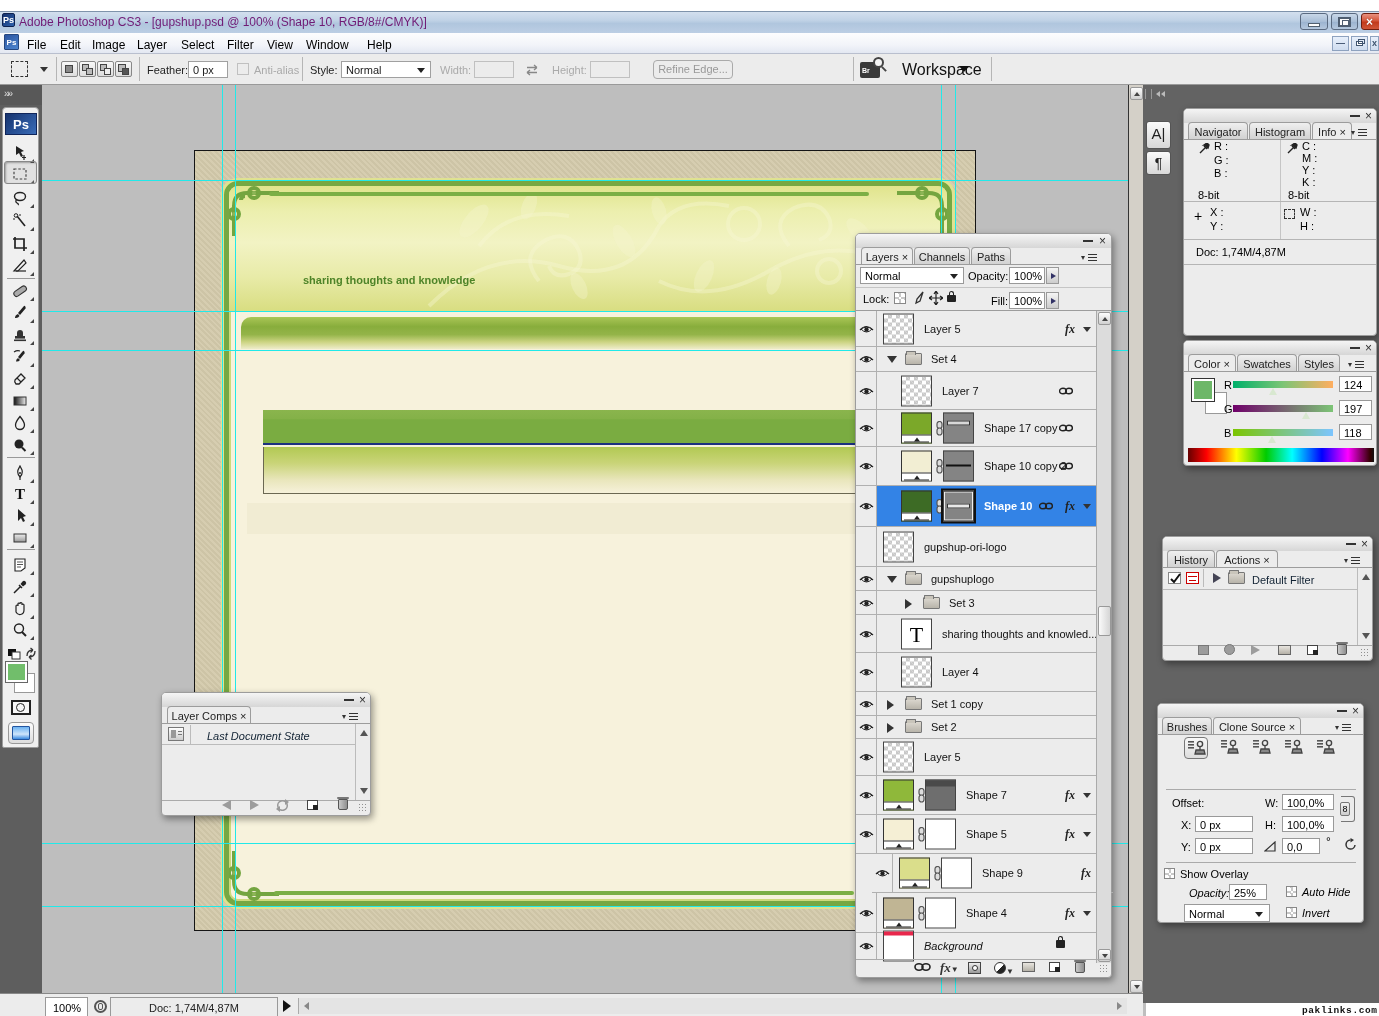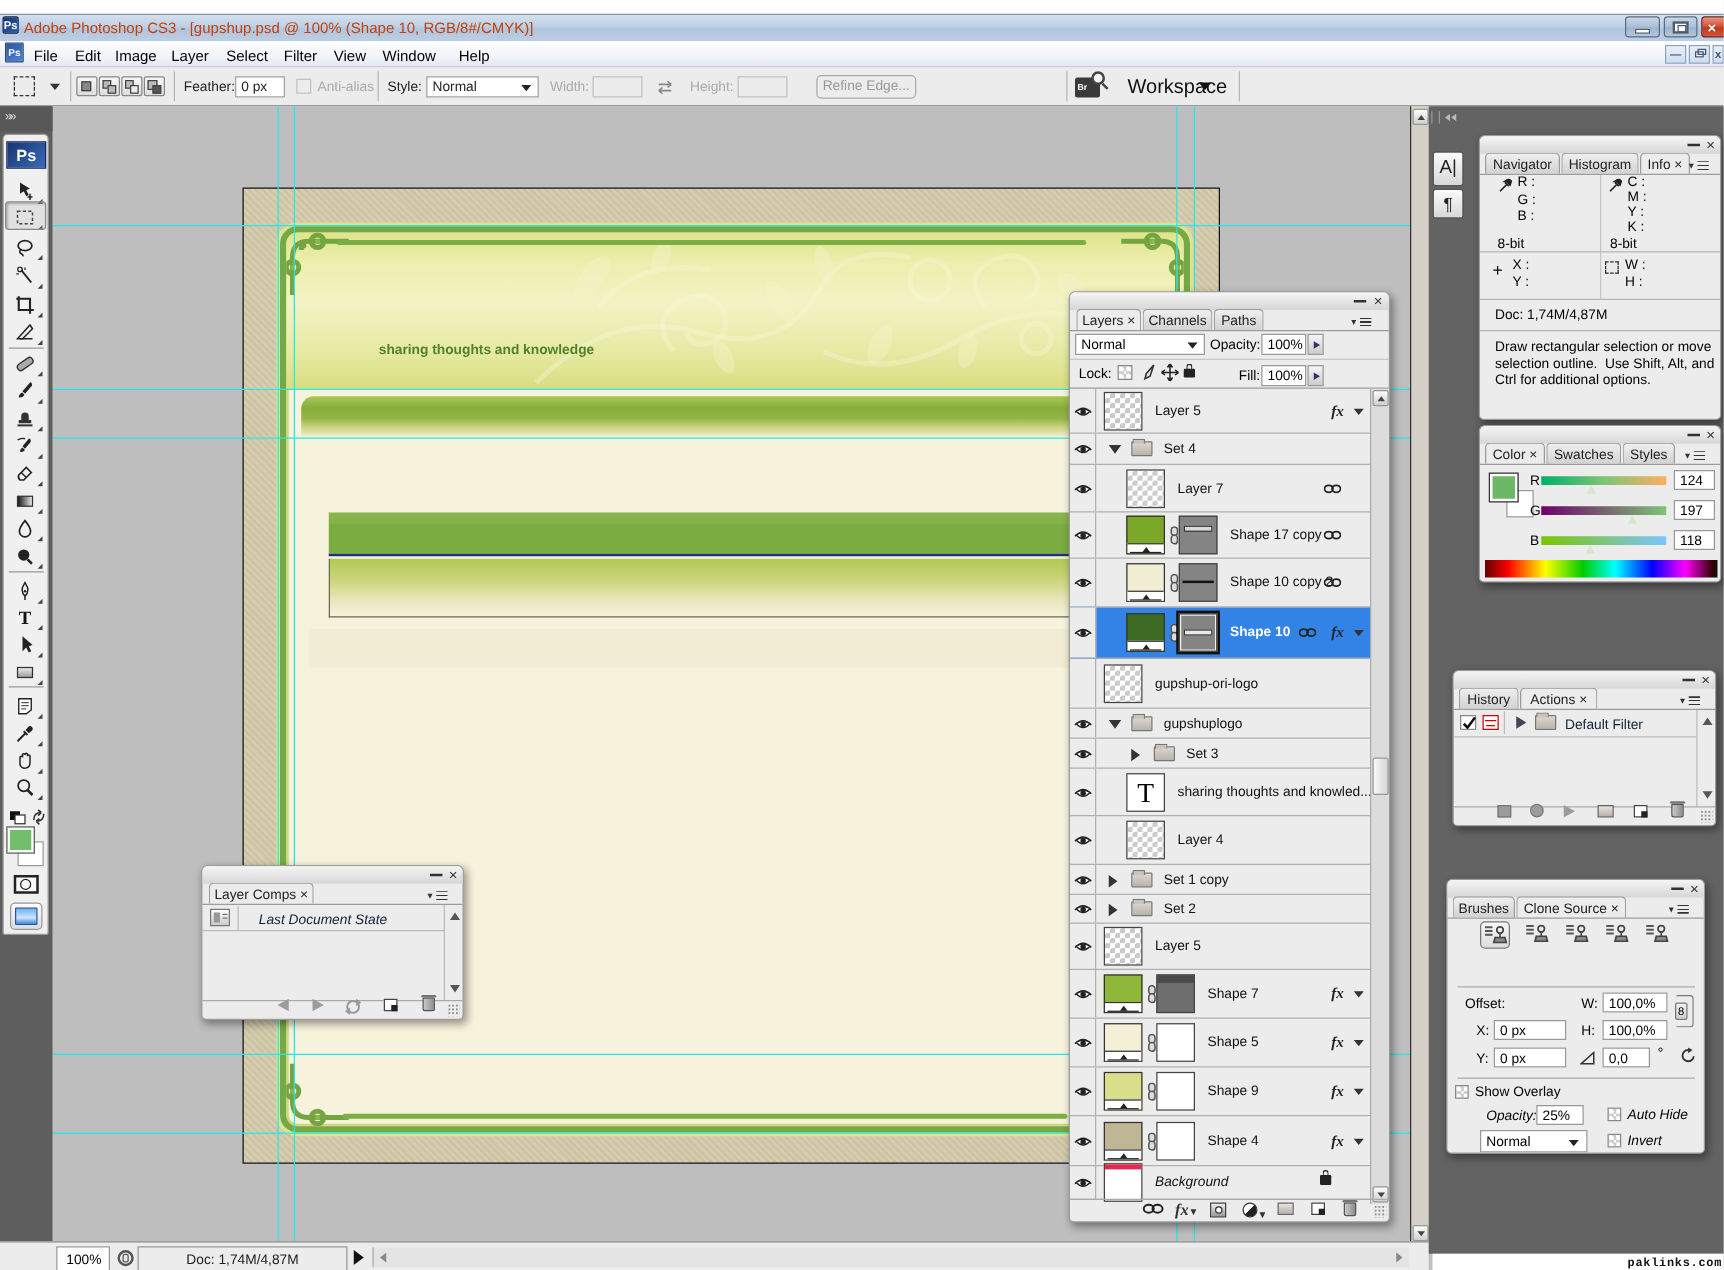--- a/index.html
+++ b/index.html
@@ -5,21 +5,21 @@
 html,body { width:1379px; height:1016px; overflow:hidden; }
 body { font-family:"Liberation Sans", sans-serif; position:relative; background:#fff; }
 .abs { position:absolute; }
 
 #topwhite { left:0; top:0; width:1379px; height:11px; background:#fff; }
 #titlebar { left:0; top:11px; width:1379px; height:22px;
   background:linear-gradient(180deg,#d3dfee 0%,#c0d2e6 40%,#b0c6de 55%,#bccee4 100%);
   border-top:1px solid #7f93ab; }
 #psicon { left:2px; top:13px; width:13px; height:14px; background:linear-gradient(135deg,#16336e,#2e61ad);
   border:1px solid #0d2250; border-radius:2px; color:#fff; font-size:9px; font-weight:bold; text-align:center; line-height:13px; }
-#title { left:19px; top:15px; font-size:12px; color:#c2410c; }
+#title { left:19px; top:15px; font-size:12px; color:#701a75; }
 .wbtn { top:13px; height:17px; border-radius:3px; border:1px solid #5a6a80; font-size:10px; }
 #btnmin { left:1300px; width:28px; background:linear-gradient(180deg,#c8d7e8,#a9bed6 50%,#9cb4d0 55%,#b4c7dd); }
 #btnmax { left:1331px; width:27px; background:linear-gradient(180deg,#c8d7e8,#a9bed6 50%,#9cb4d0 55%,#b4c7dd); }
 #btncls { left:1361px; width:24px; background:linear-gradient(180deg,#e89180,#d4563a 45%,#c23a1c 55%,#d05638); border-color:#6e1e10;}
 .wg { position:absolute; }
 #btnmin .wg { left:7px; top:9px; width:12px; height:4px; background:#fcfcfc; border:1px solid #51606f; }
 #btnmax .wg { left:6px; top:3px; width:13px; height:10px; background:#fcfcfc; border:2px solid #4e5d70; }
 #btnmax .wg:after { content:""; position:absolute; left:2px; top:1px; width:5px; height:4px; border:1px solid #4e5d70; }
 #btncls .wg { left:4px; top:1px; color:#fff; font-weight:bold; font-size:12px; text-shadow:0 0 1px #5e1208; }
 #menubar { left:0; top:33px; width:1379px; height:21px;
@@ -534,21 +534,20 @@
   <div style="position:absolute;left:96px;top:31px;width:1px;height:61px;background:#c5c5c5"></div>
     <div style="position:absolute;left:96px;top:92px;width:1px;height:38px;background:#c5c5c5"></div>
     <div style="position:absolute;left:0;top:92px;width:100%;height:1px;background:#b5b5b5"></div>
   <div style="position:absolute;left:10px;top:99px;font-size:14px">+</div>
   <div style="position:absolute;left:26px;top:96px;line-height:14px">X :<br>Y :</div>
   <div style="position:absolute;left:100px;top:100px;width:11px;height:10px;border:1px dashed #333"></div>
   <div style="position:absolute;left:116px;top:96px;line-height:14px">W :<br>H :</div>
   <div style="position:absolute;left:0;top:130px;width:100%;height:1px;background:#b5b5b5"></div>
   <div style="position:absolute;left:12px;top:137px">Doc: 1,74M/4,87M</div>
   <div style="position:absolute;left:0;top:155px;width:100%;height:1px;background:#b5b5b5"></div>
-  <div style="position:absolute;left:12px;top:163px;width:178px;line-height:13px">Draw rectangular selection or move selection outline.&nbsp; Use Shift, Alt, and Ctrl for additional options.</div>
 </div>
 
 <div id="colorpanel" class="panel" style="left:1183px;top:340px;width:194px;height:126px;font-size:11px">
   <div class="ptitle"></div>
   <div class="pmin" style="right:16px;top:6px"></div>
   <div class="pcls" style="right:4px;top:2px">×</div>
   <div class="tabrow" style="top:13px">
     <div class="tab act" style="left:4px;width:48px">Color ×</div>
     <div class="tab" style="left:53px;width:60px">Swatches</div>
     <div class="tab" style="left:114px;width:42px">Styles</div>
@@ -1003,21 +1002,21 @@
         </div>
         <svg width="9" height="15" viewBox="0 0 9 15" style="position:absolute;top:50%;margin-top:-7px;left:61px">
           <rect x="2" y="0.5" width="5" height="7" rx="2.5" fill="#ddd" stroke="#555" stroke-width="1.2"></rect>
           <rect x="2" y="7" width="5" height="7" rx="2.5" fill="#ddd" stroke="#555" stroke-width="1.2"></rect>
         </svg>
         <div class="thumb" style="left:69px;background:#fff;"></div>
         <div class="lname" style="left:110px;">Shape 5</div>
         <div class="lfx">fx</div>
         <div class="larw"></div>
       </div>
-      <div class="lrow" style="top:620px;height:39px;">
+      <div class="lrow" style="top:620px;height:39px;margin-left:16px;">
         <div class="eyecell" style="">
           <svg class="eye" viewBox="0 0 15 10">
             <path d="M1 6 Q7.5 -1 14 6" fill="none" stroke="#222" stroke-width="1.2"></path>
             <path d="M2 5 Q7.5 11 13 5 Q7.5 1.5 2 5Z" fill="#fff" stroke="#222" stroke-width="1"></path>
             <circle cx="7.5" cy="5.6" r="2.2" fill="#222"></circle>
           </svg>
         </div>
         <div class="vecthumb" style="left:27px;background:#dade8b">
           <div class="vm"></div>
         </div>

